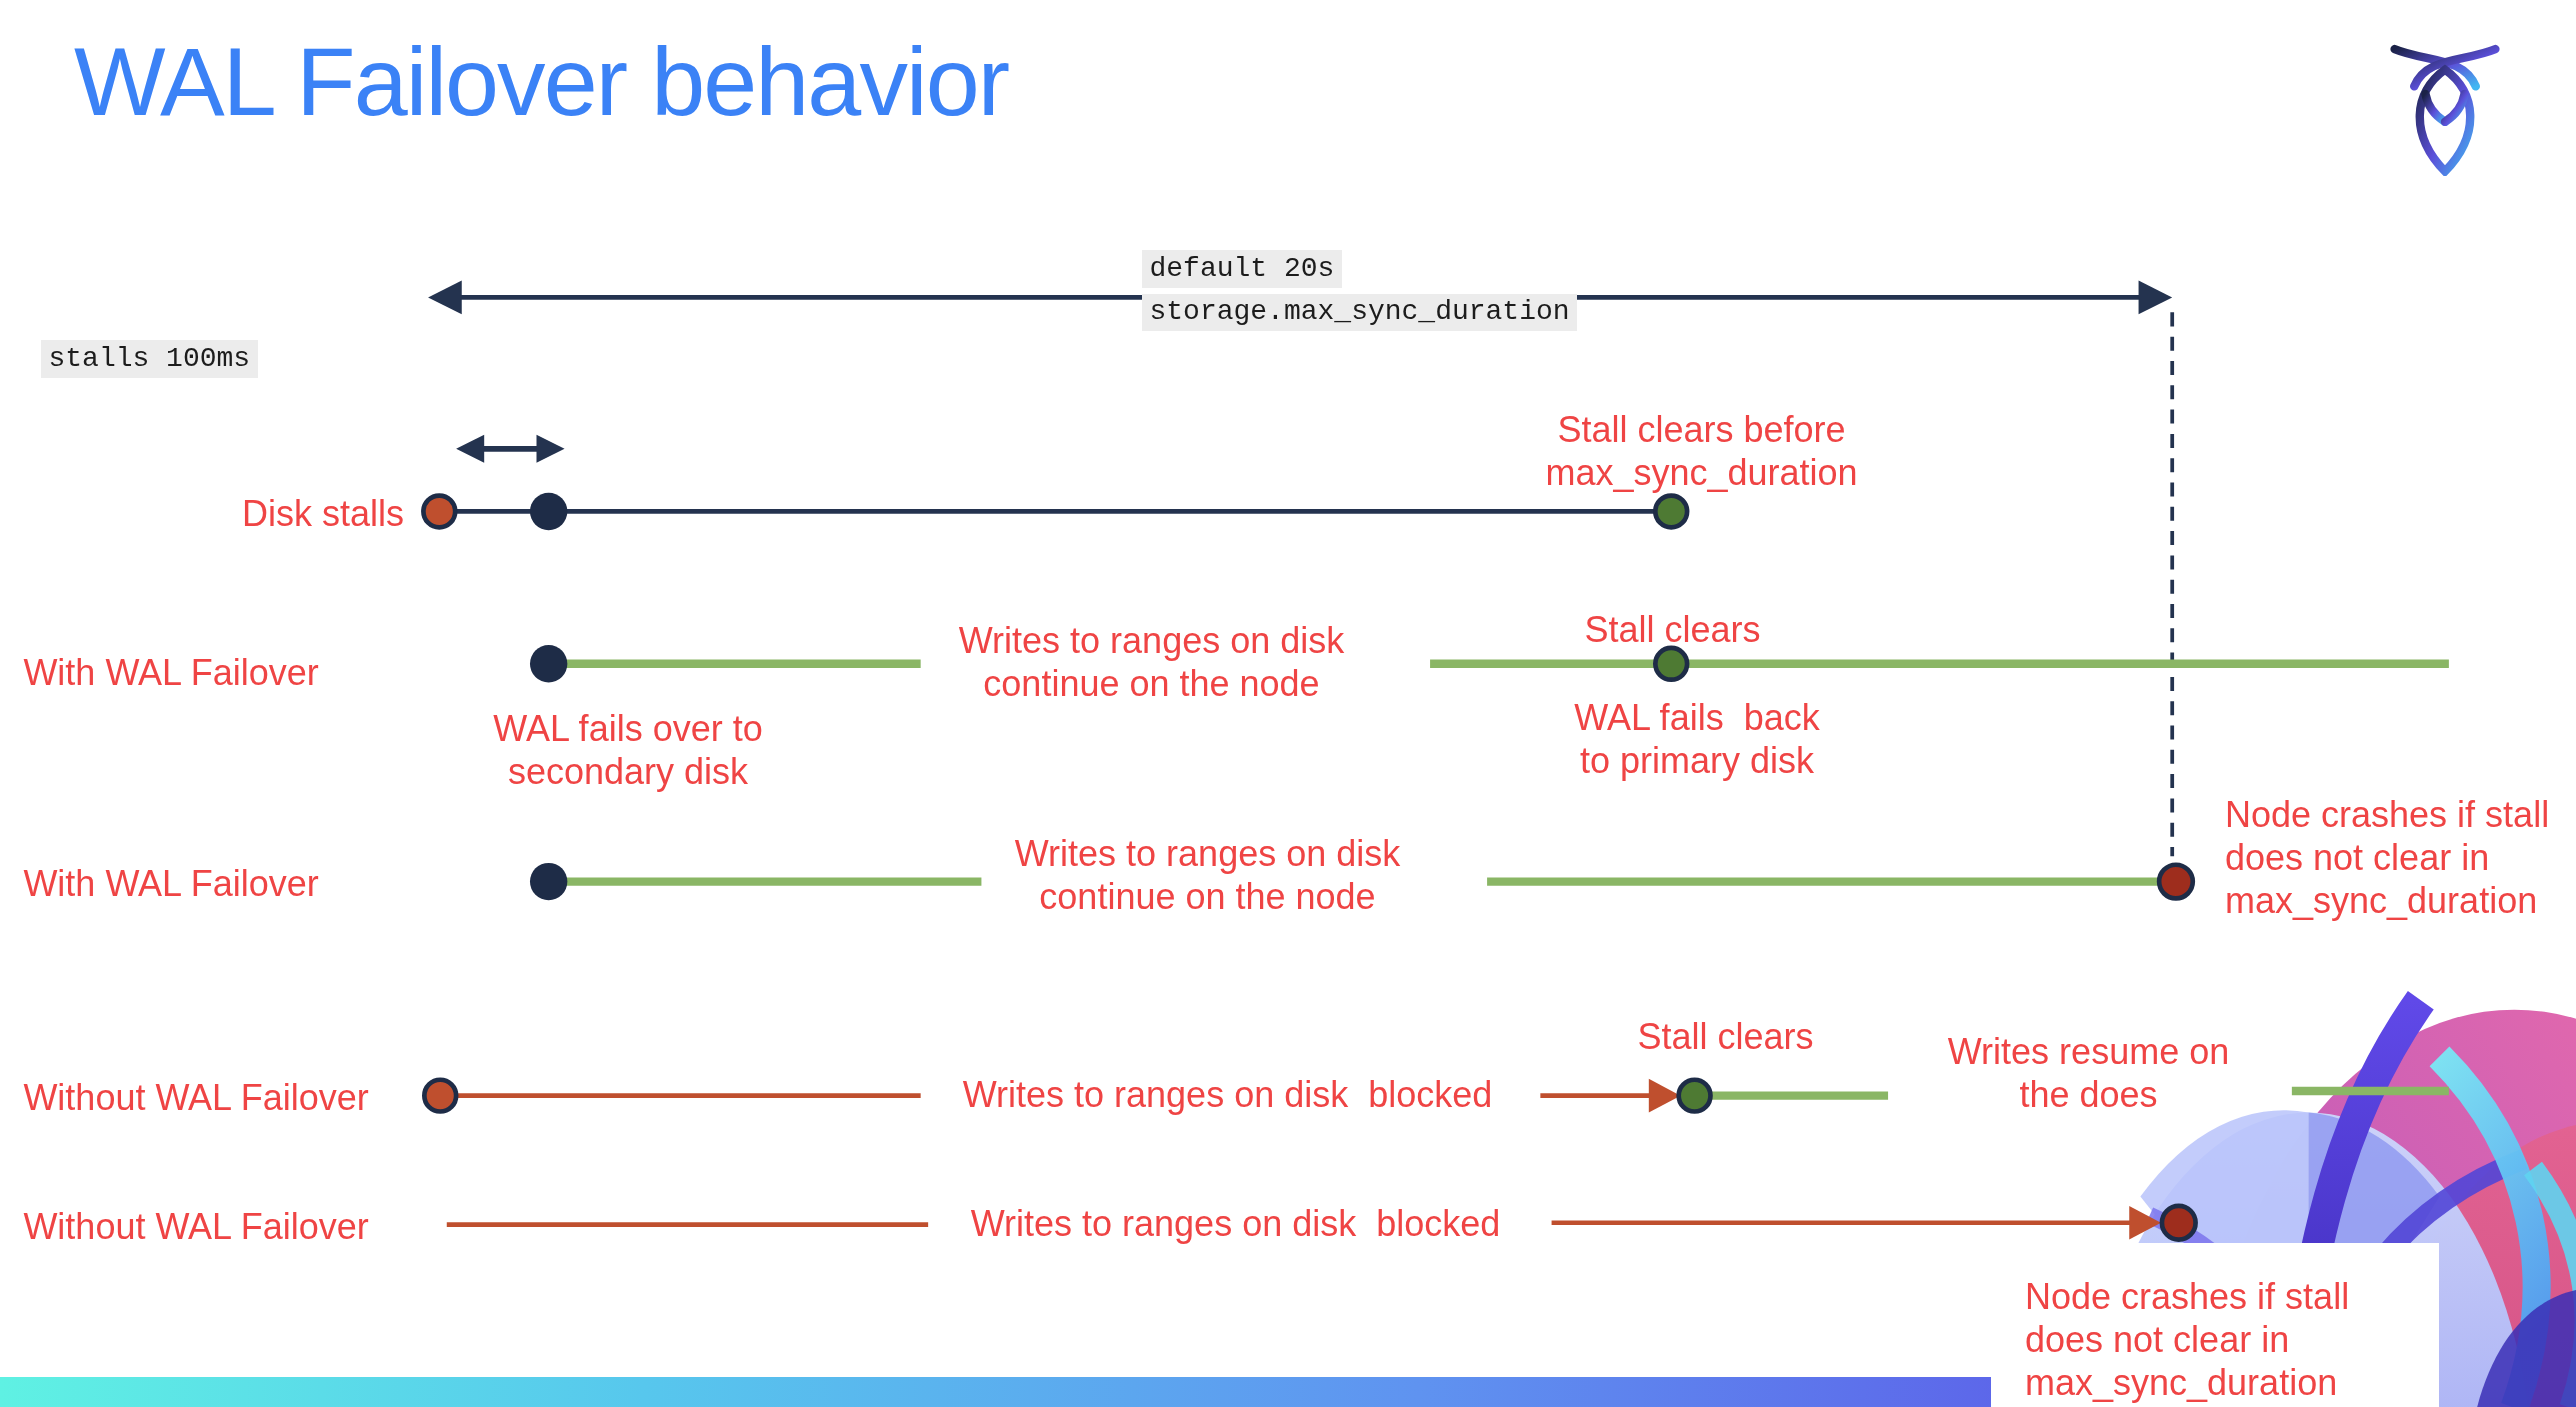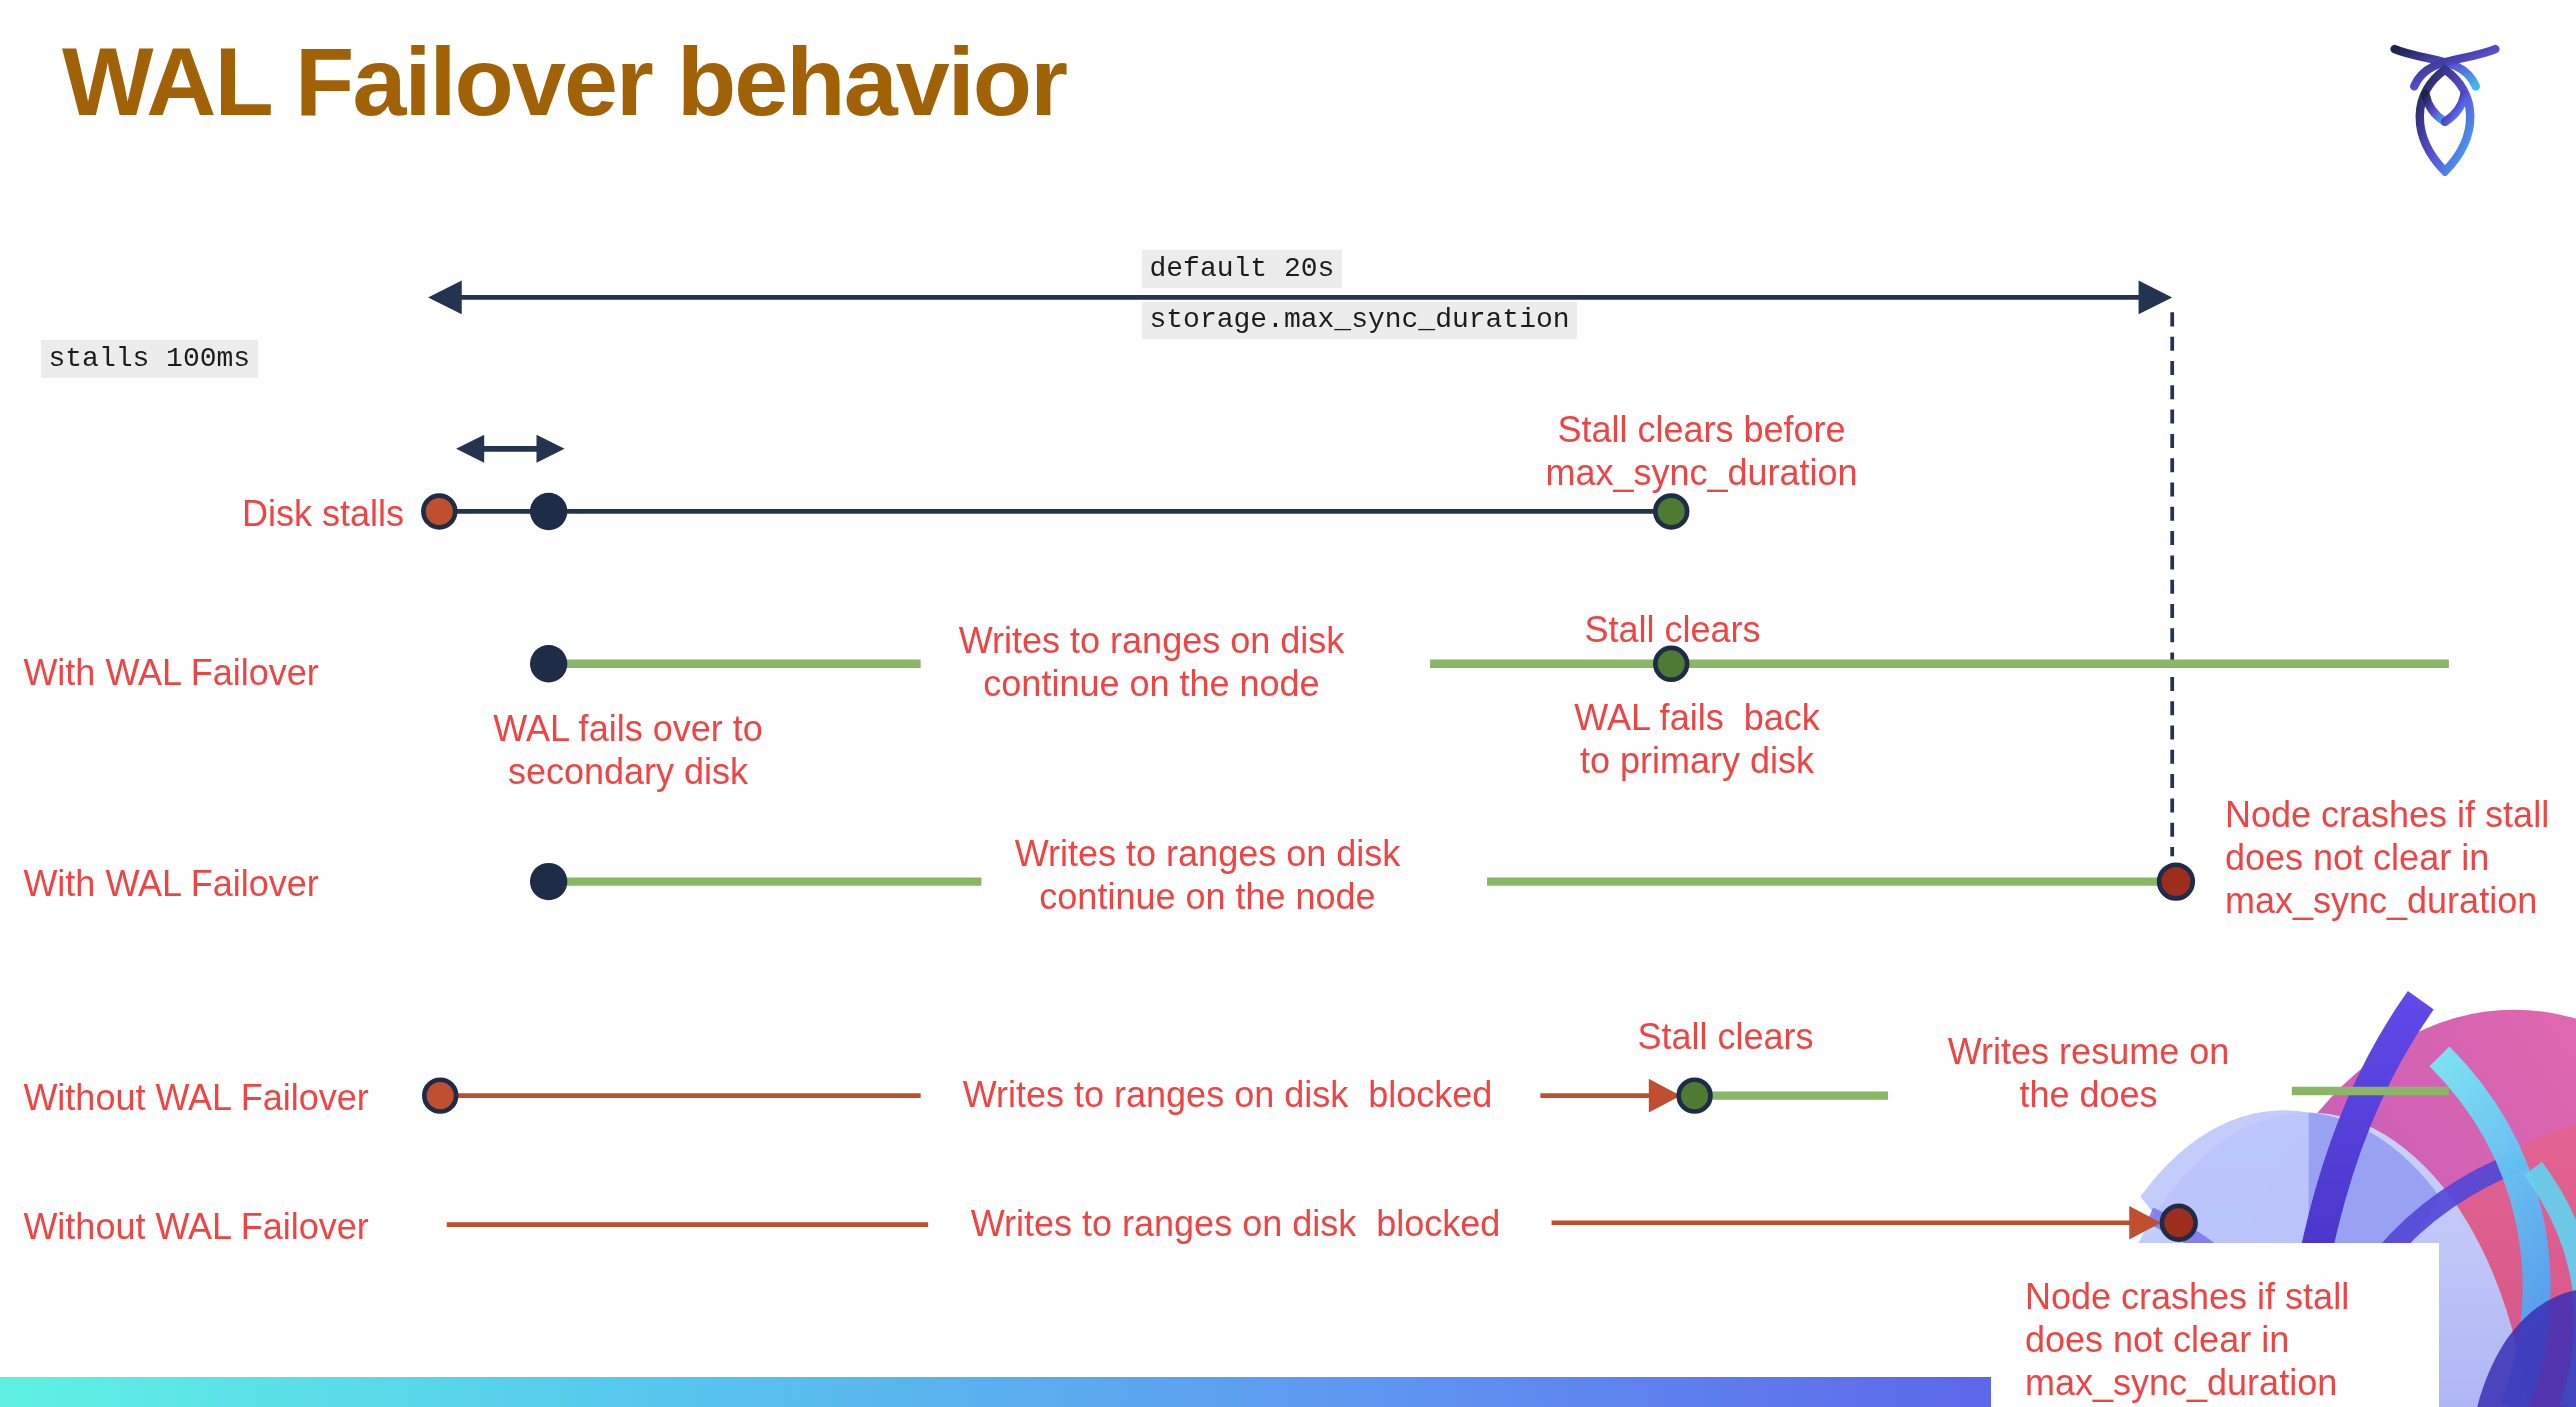--- a/index.html
+++ b/index.html
@@ -9,28 +9,28 @@
   }
   #bottom-bar{
     position:absolute;left:0;bottom:0;width:100%;height:31px;z-index:1;
     background:linear-gradient(90deg,var(--bar-start) 0%,#57c7ed 25%,var(--bar-mid) 55%,#5c62e9 80%,var(--bar-end) 100%);
   }
   #deco{position:absolute;left:1916px;top:888px;width:660px;height:520px;z-index:2;}
   #diagram{position:absolute;left:0;top:0;width:2576px;height:1408px;z-index:3;}
   .txt{position:absolute;z-index:4;white-space:pre-wrap;line-height:43px;font-size:36px;color:#ef4444;}
   .center{text-align:center;}
   .title{
-    position:absolute;left:62px;top:26px;z-index:4;font-size:97px;font-weight:700;
-    letter-spacing:-1.9px;color:#a16207;font-family:"Liberation Sans","DejaVu Sans",sans-serif;
+    position:absolute;left:74px;top:26px;z-index:4;font-size:97px;font-weight:400;
+    letter-spacing:-1.9px;color:#3b82f6;font-family:"Liberation Sans","DejaVu Sans",sans-serif;
   }
   .code{
     position:absolute;z-index:5;font-family:"Liberation Mono","DejaVu Sans Mono",monospace;
     font-size:28px;line-height:32px;color:#1c1c1c;
   }
-  .code span{display:inline-block;background:var(--code-bg);padding:2.8px 7.5px;margin-bottom:14px;}
+  .code span{display:inline-block;background:var(--code-bg);padding:2.8px 7.5px;margin-bottom:6px;}
   #logo{position:absolute;left:2389px;top:36px;width:112px;height:140px;z-index:4;}
   #crash-box{
     position:absolute;left:1991px;top:1243px;width:448px;height:165px;background:#ffffff;z-index:5;
   }
   #crash-box .txt{position:static;padding:32px 0 0 34px;}
 </style>
 </head>
 <body>
 
 <div id="canvas">

